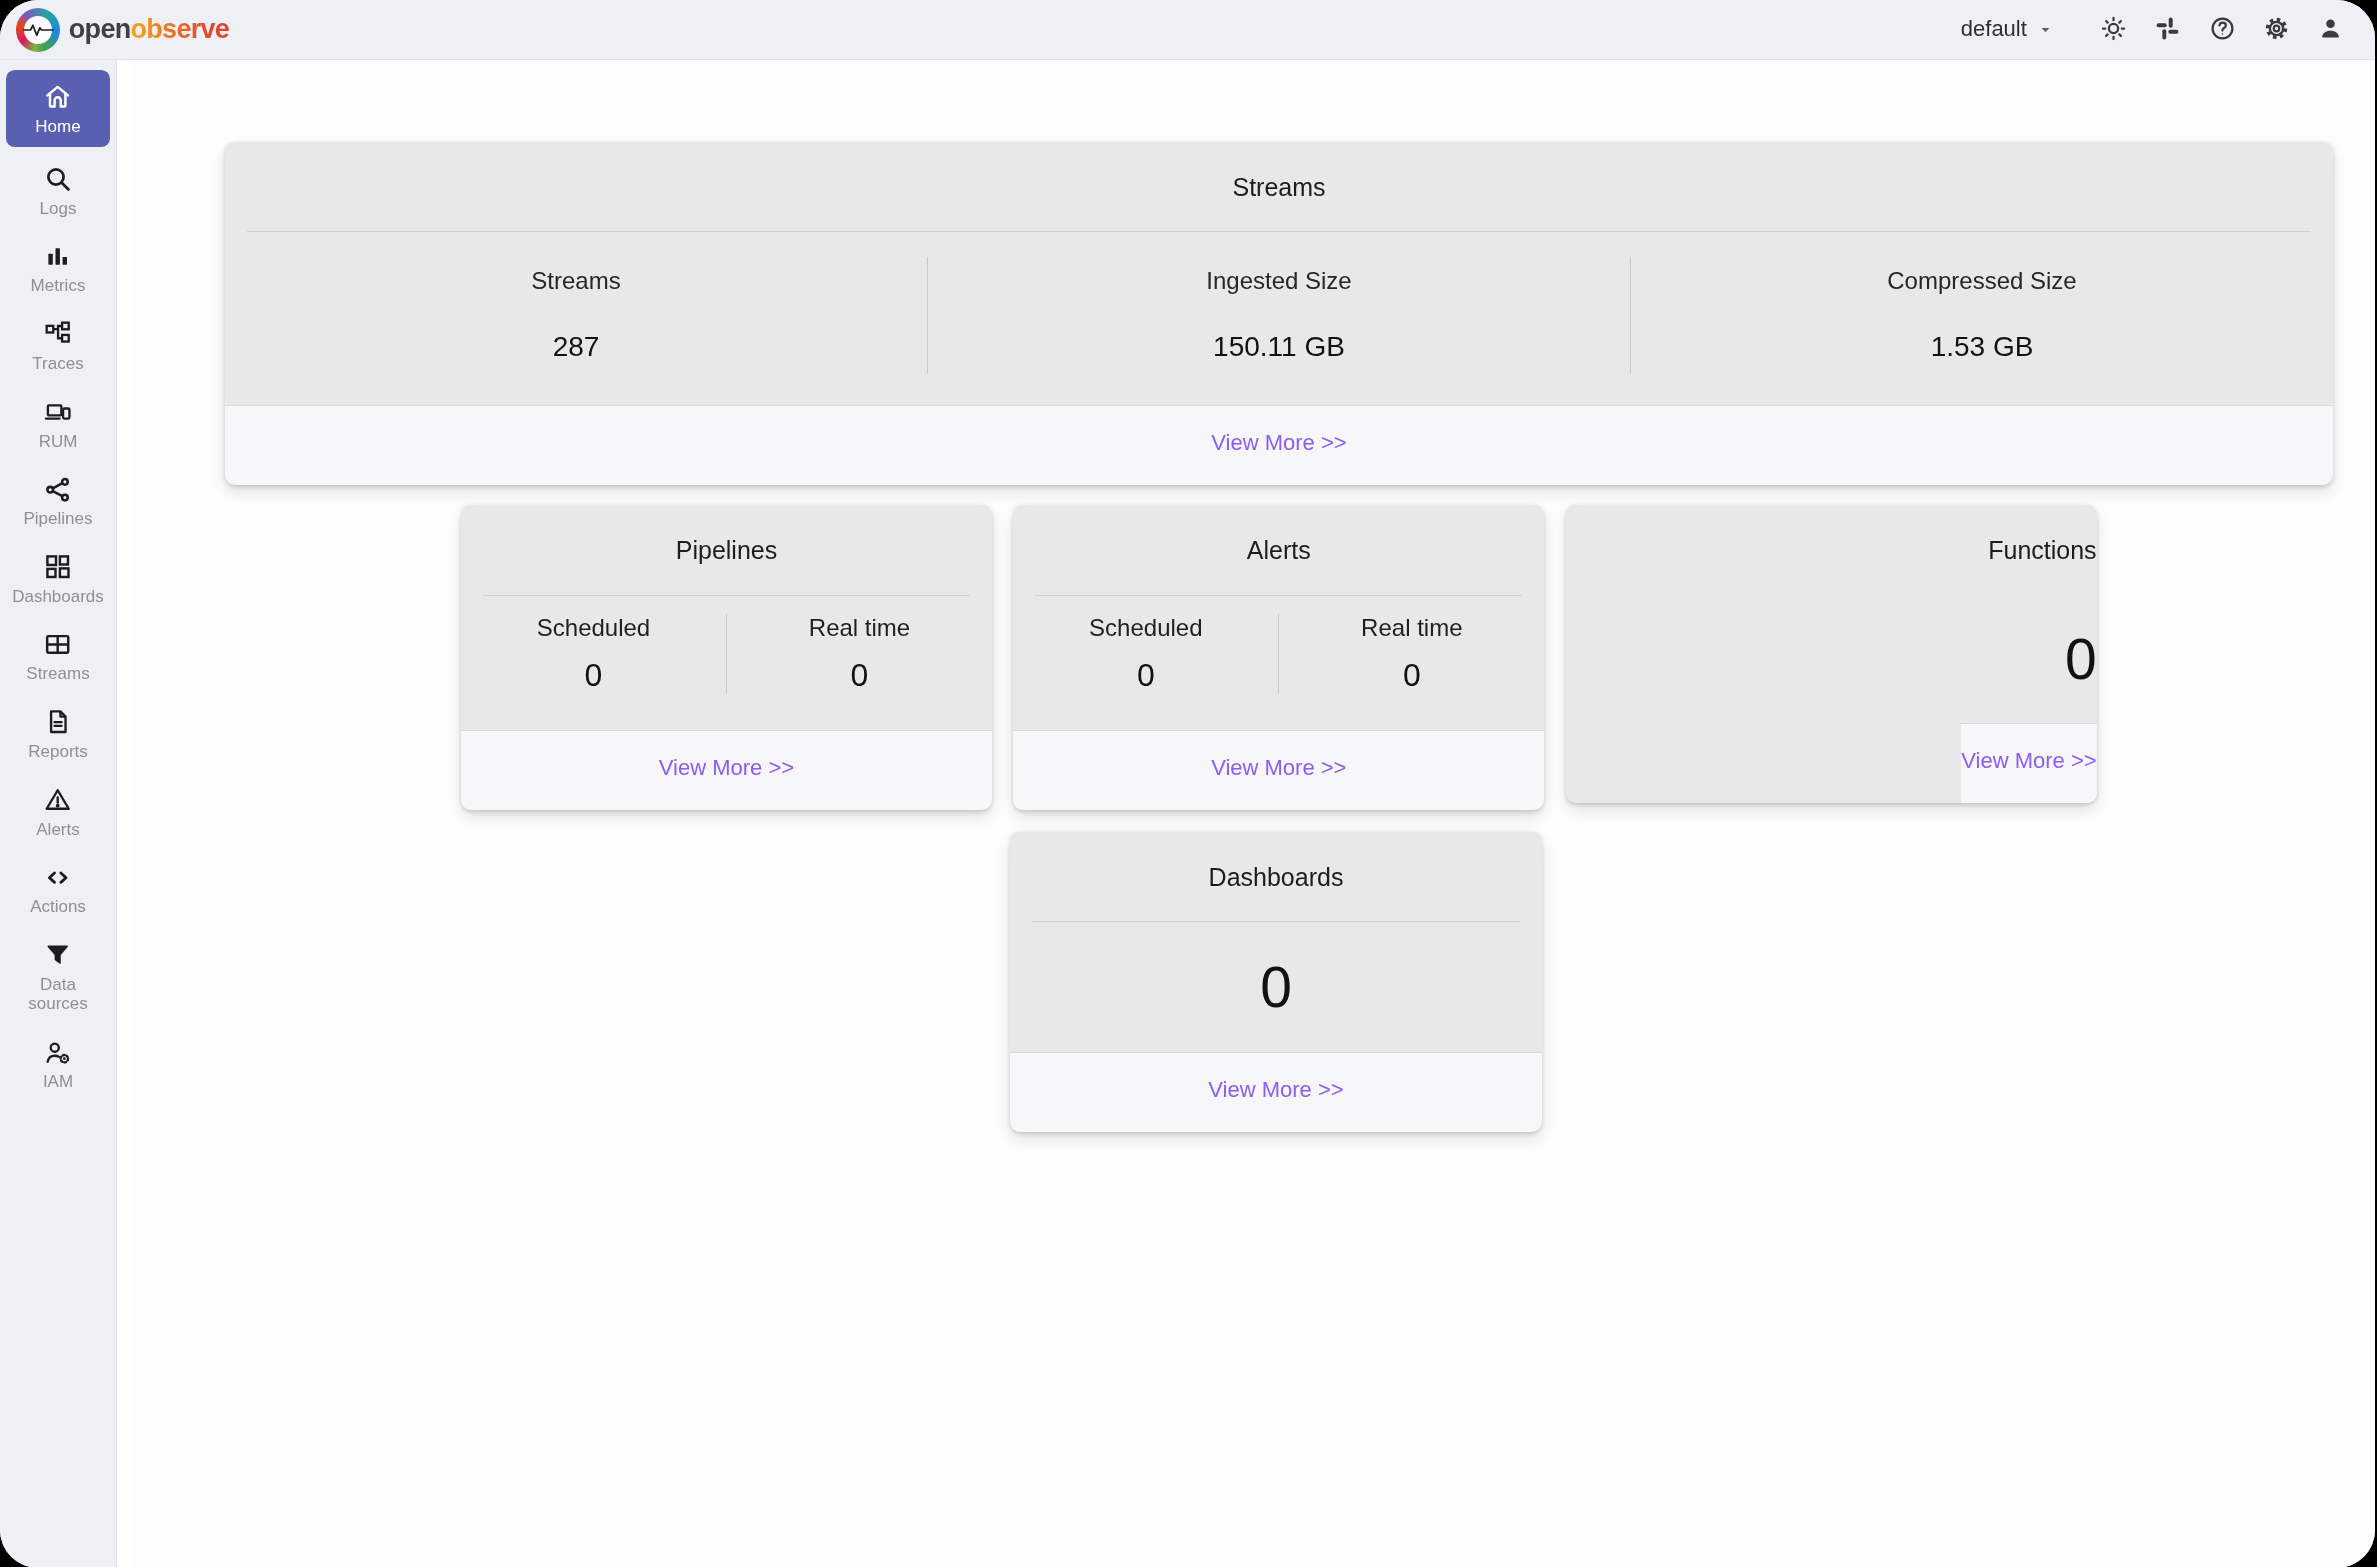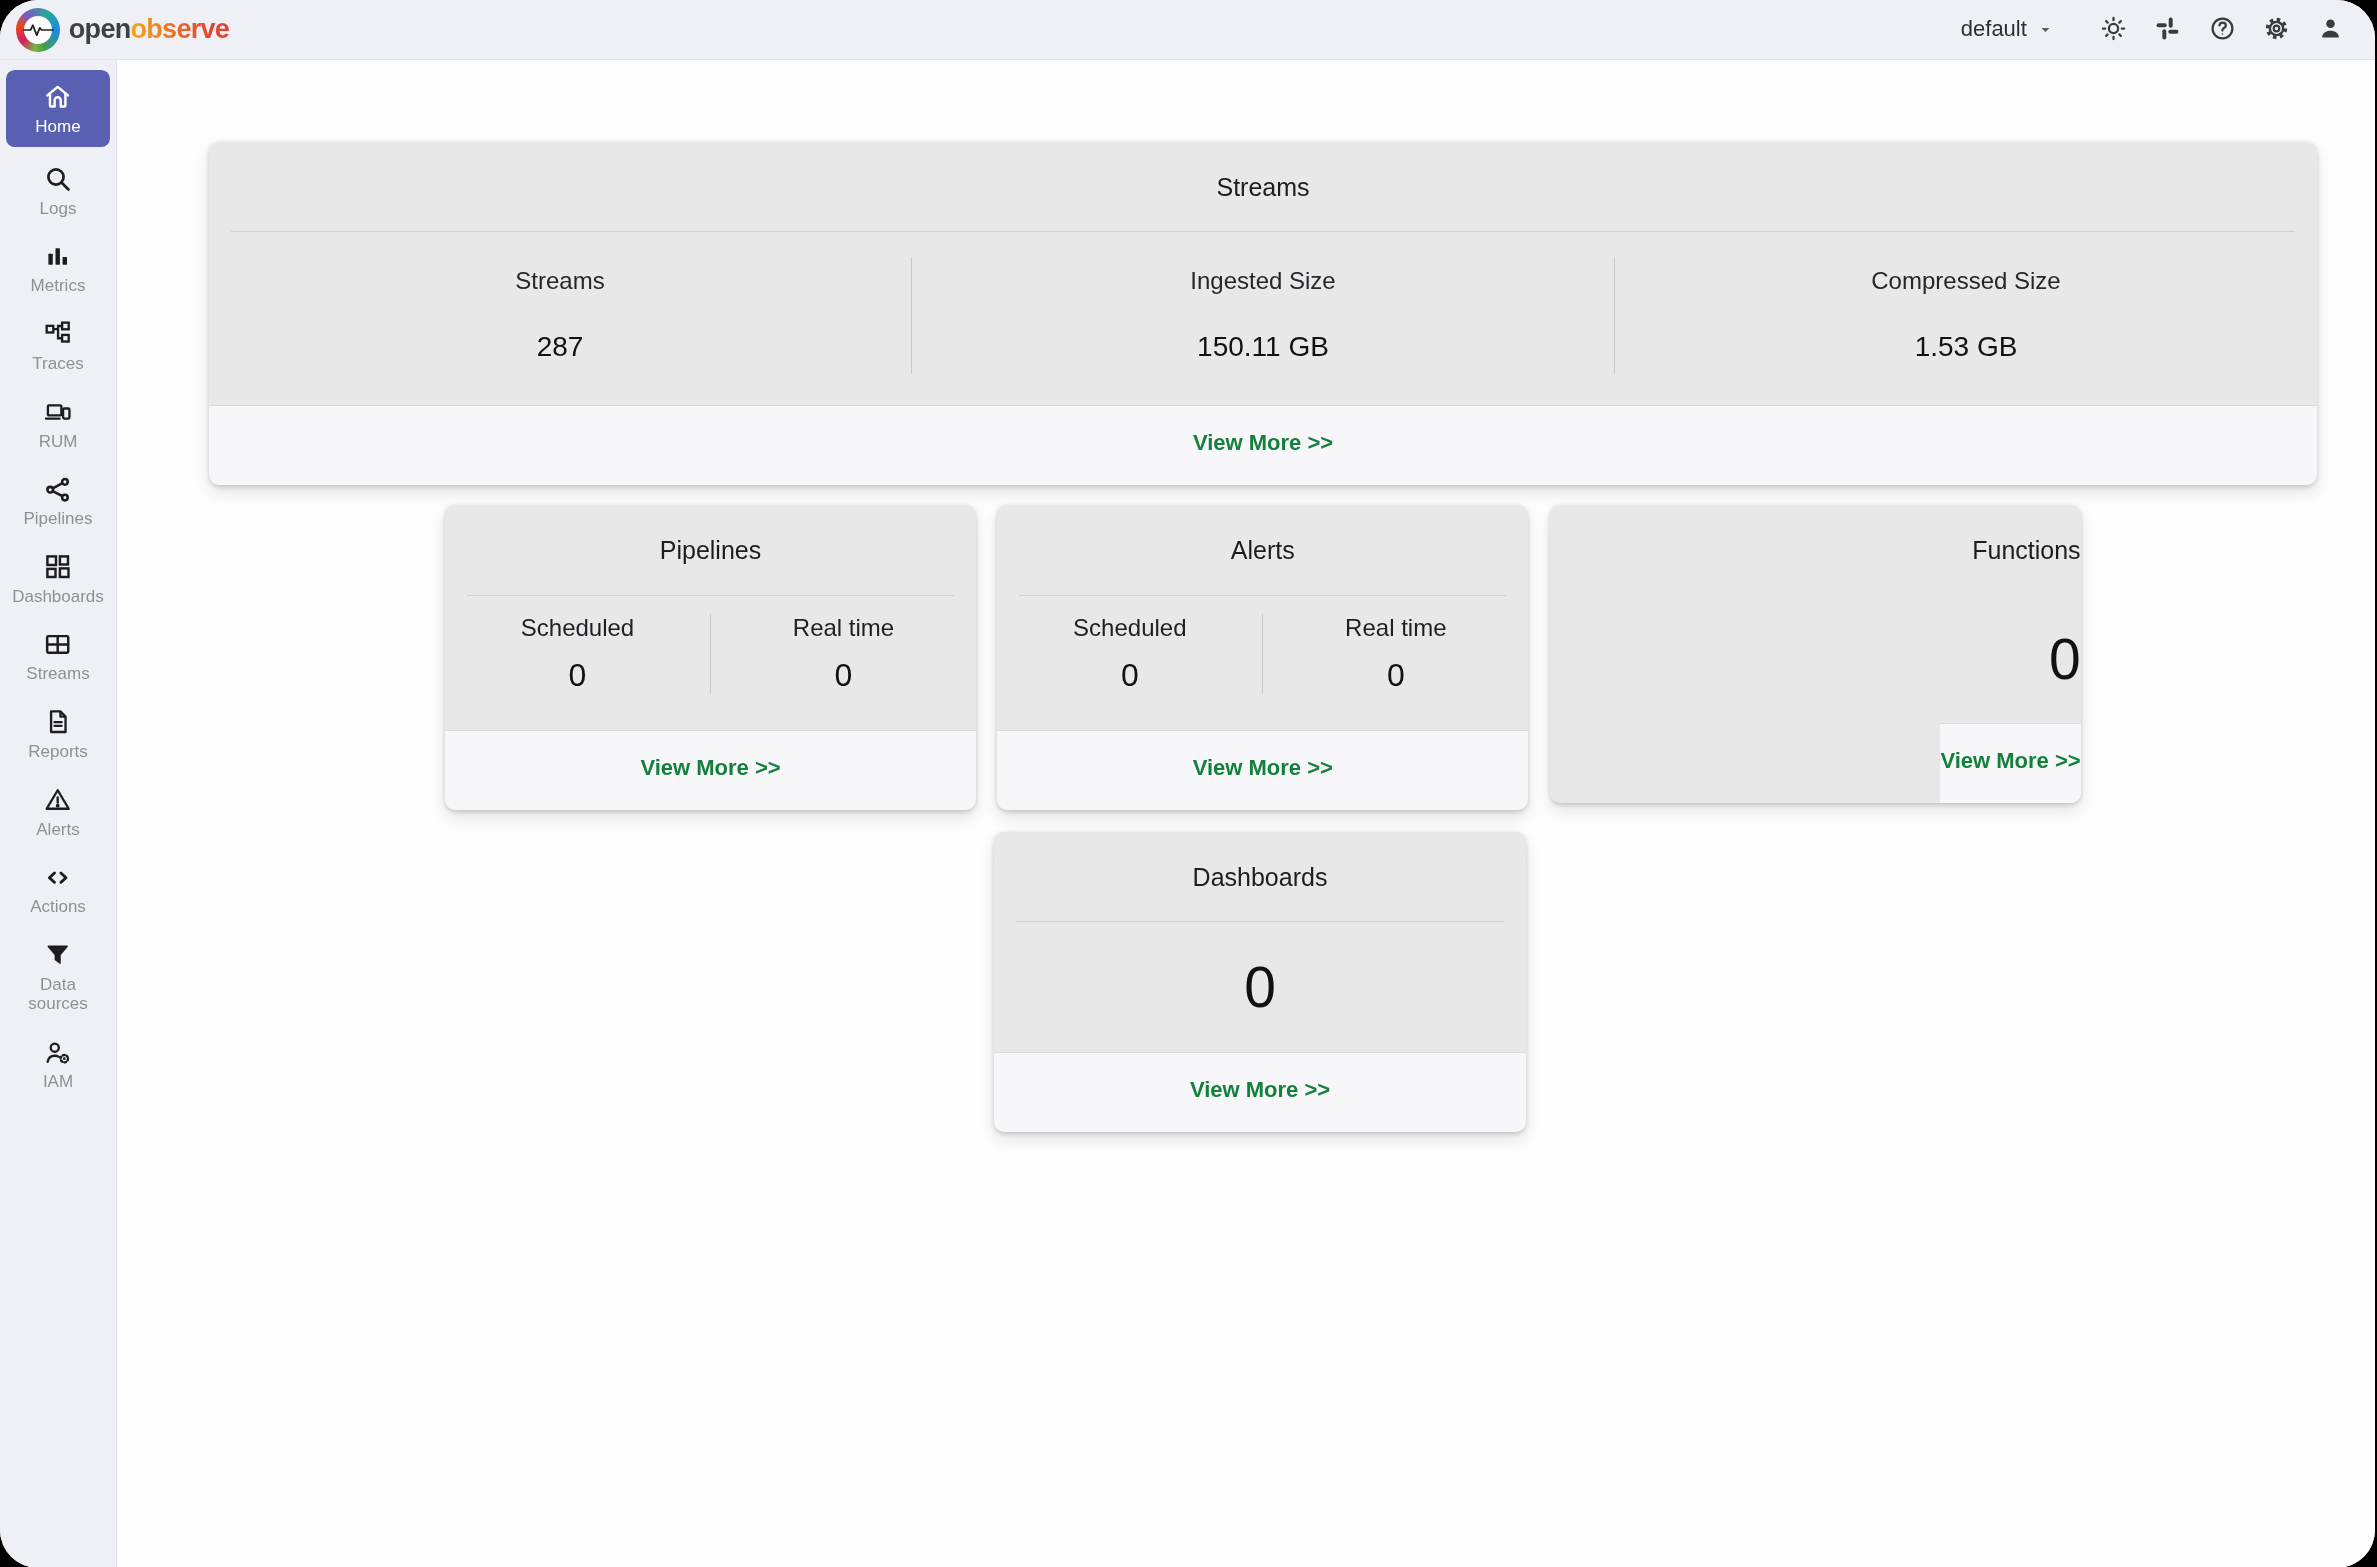--- a/index.html
+++ b/index.html
@@ -20,37 +20,37 @@
   .logo-beat{position:absolute;inset:0;z-index:2;display:flex;align-items:center;justify-content:center;}
   .brand-text{font-size:27px;font-weight:700;letter-spacing:-0.7px;line-height:1;}
   .brand-open{color:#3f3f46;}
   .brand-observe{background:linear-gradient(90deg,#f3a51d,#e2452f 80%);-webkit-background-clip:text;background-clip:text;color:transparent;}
   .topbar-right{margin-left:auto;display:flex;align-items:center;gap:25px;}
   .org{display:flex;align-items:center;gap:8.8px;font-size:22px;color:#2e2e34;cursor:pointer;margin-right:19px;}
   .caret{width:19px;height:19px;color:#5c5c64;display:flex;}
   .tb-btn{width:29.4px;height:29.4px;display:flex;align-items:center;justify-content:center;color:#3a3a41;cursor:pointer;}
   .tb-btn svg{width:27px;height:27px;}
   
-  .body{flex:1;display:flex;min-height:0;}
+  .body{flex:1;display:flex;min-height:0;gap:16px;}
   .sidebar{width:116px;flex:0 0 116px;background:#eef0f5;border-right:0.7px solid #dfe0e7;
     padding-top:10.3px;display:flex;flex-direction:column;align-items:center;}
   .nav-item{width:100%;display:flex;flex-direction:column;align-items:center;gap:5.2px;
     padding:11px 0 12.5px;color:#1c1c21;cursor:pointer;}
   .nav-icon{width:29.4px;height:29.4px;display:flex;align-items:center;justify-content:center;}
   .nav-icon svg{width:29.4px;height:29.4px;}
   .nav-label{font-size:17px;color:#8f9097;text-align:center;line-height:1.15;max-width:96px;}
   .nav-item.active{background:#5960b2;width:104px;border-radius:8.8px;margin-bottom:5.9px;padding:11.8px 0 11px;color:#fff;}
   .nav-item.active .nav-label{color:#fff;}
   
   .main{flex:1;background:#fdfdfd;min-width:0;}
   .card{background:#e8e8e8;border-radius:10.3px;overflow:hidden;
     box-shadow:0 1.5px 4.4px rgba(0,0,0,.16),0 7.4px 16px rgba(0,0,0,.10);}
   .card-title{padding-top:31px;text-align:center;font-size:25px;color:#1d1d21;}
   .card-divider{height:0.7px;background:#cfcfd5;margin:29.4px 22px 0;}
-  .view-more{color:#15803d;font-size:22px;font-weight:700;cursor:pointer;display:inline-block;}
+  .view-more{color:#8b5cf6;font-size:22px;font-weight:400;cursor:pointer;display:inline-block;}
   .card-foot{margin-top:auto;background:#f7f7f9;border-top:0.7px solid #d9d9de;text-align:center;padding:24px 0 29px;}
   
   .summary-card{margin:82px 0 0 92px;width:2108px;display:flex;flex-direction:column;}
   .sum-stats{display:flex;padding:25px 0 31px;}
   .sum-col{flex:1;display:flex;flex-direction:column;align-items:center;gap:19px;padding:10.3px 0;}
   .sum-col + .sum-col{border-left:0.7px solid #c9c9cf;}
   .stat-label{font-size:24px;color:#26262b;}
   .stat-value{font-size:28px;color:#121215;font-weight:400;margin-top:17px;}
   
   .cards-row{margin:20.6px 0 0 328px;display:flex;gap:21.3px;align-items:flex-start;}

